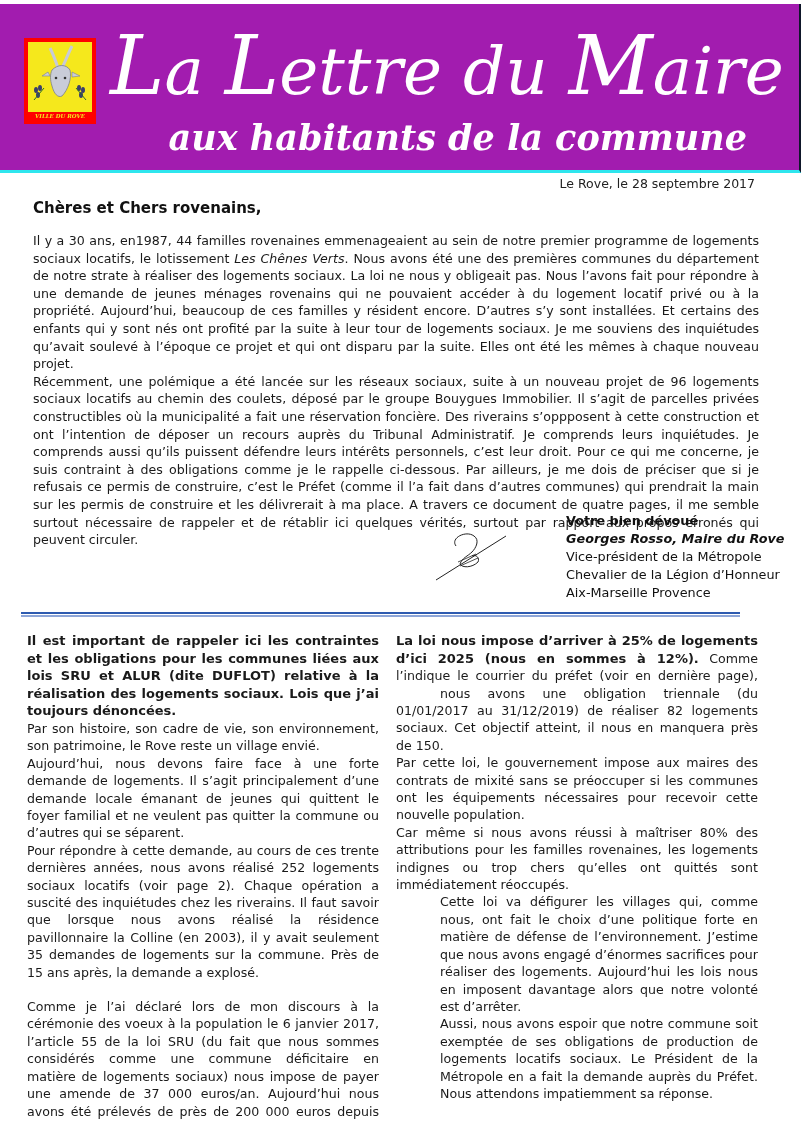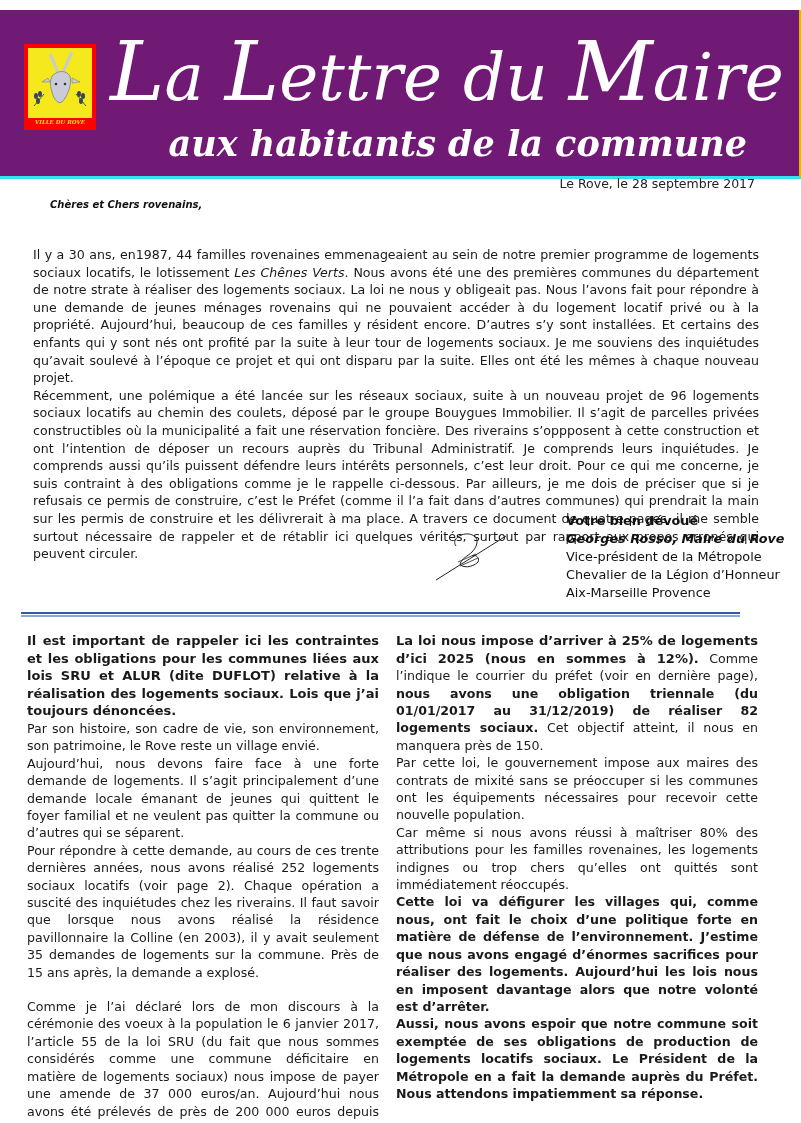--- a/index.html
+++ b/index.html
@@ -1,43 +1,43 @@
 <!DOCTYPE html>
 <html><head>
 <meta charset="utf-8">
 <style>
   html, body { margin: 0; padding: 0; background: #ffffff; }
   body { width: 801px; height: 1123px; position: relative; overflow: hidden;
          font-family: "DejaVu Sans", sans-serif; color: #111; }
 
   
-  .header { position: absolute; left: 0; top: 10px; width: 799px; height: 166px;
-            background: #701a75; border-right: 2px solid #eab308; border-bottom: 3px solid #2ee6ee; }
+  .header { position: absolute; left: 0; top: 4px; width: 799px; height: 166px;
+            background: #a21caf; border-right: 2px solid #0f172a; border-bottom: 3px solid #2ee6ee; }
   .logo { position: absolute; left: 24px; top: 34px; width: 72px; height: 86px;
           background: #f00; box-sizing: border-box; padding: 4px; }
   .logo-inner { width: 100%; height: 100%; background: #f5e81c; position: relative; }
   .logo-inner svg { position: absolute; left: 0; top: 0; }
   .logo-caption { position: absolute; bottom: -1px; left: 0; width: 100%; text-align: center;
                   font-family: "DejaVu Serif", serif; font-weight: bold; font-style: italic;
                   font-size: 5.5px; color: #f5e81c; background: #f00; line-height: 9px; }
   .title { position: absolute; left: 110px; top: 22px; color: #fff;
            font-family: "DejaVu Serif", serif; font-style: italic; font-size: 66px;
            line-height: 80px; white-space: nowrap; letter-spacing: 0px; }
   .title .cap { font-size: 82px; font-weight: normal; }
   .subtitle { position: absolute; right: 52px; top: 112px; color: #fff;
               font-family: "DejaVu Serif", serif; font-style: italic; font-weight: bold;
               font-size: 35px; line-height: 44px; white-space: nowrap; margin-left: 16px; }
 
   
   .date { position: absolute; right: 46px; top: 176px; font-size: 12.5px; color: #222; }
-  .greeting { position: absolute; left: 50px; top: 199px; font-size: 10px;
-              font-weight: bold; font-style: italic; }
+  .greeting { position: absolute; left: 33px; top: 199px; font-size: 15px;
+              font-weight: bold; }
 
   
-  .intro { position: absolute; left: 33px; top: 246px; width: 726px;
+  .intro { position: absolute; left: 33px; top: 232px; width: 726px;
            font-size: 12.6px; line-height: 17.6px; text-align: justify; color: #1a1a1a; }
   .intro p { margin: 0; }
 
   
   .signature-mark { position: absolute; left: 432px; top: 518px; width: 80px; height: 70px; }
   .sign-block { position: absolute; left: 522px; top: 512px; font-size: 12.8px; line-height: 18px; margin-left: 44px; }
   .sign-block .b { font-weight: bold; }
   .sign-block .bi { font-weight: bold; font-style: italic; }
 
   
@@ -46,21 +46,21 @@
   .divider2 { position: absolute; left: 493px; top: 612px; width: 247px; height: 5px;
               background: linear-gradient(#2e5bb0 0 2px, #ffffff 2px 3px, #8ea6d8 3px 5px); }
 
   
   .col { position: absolute; top: 632px; width: 352px; font-size: 12.6px;
          line-height: 17.4px; text-align: justify; color: #1a1a1a; }
   .col-left { left: 27px; }
   .col-right { left: 396px; width: 362px; }
   .col p { margin: 0; }
   .col .lead { font-weight: bold; font-size: 13px; line-height: 17.6px; }
-  .col .bold { font-weight: bold; }
+  .col .bold { font-weight: normal; margin-left: 44px; }
   .col .gap { height: 17px; }
   .sup { font-size: 8px; vertical-align: super; line-height: 0; }
 </style>
 </head>
 <body>
 
 <div class="header">
   <div class="logo">
     <div class="logo-inner">
       <svg width="64" height="70" viewBox="0 0 64 70">

